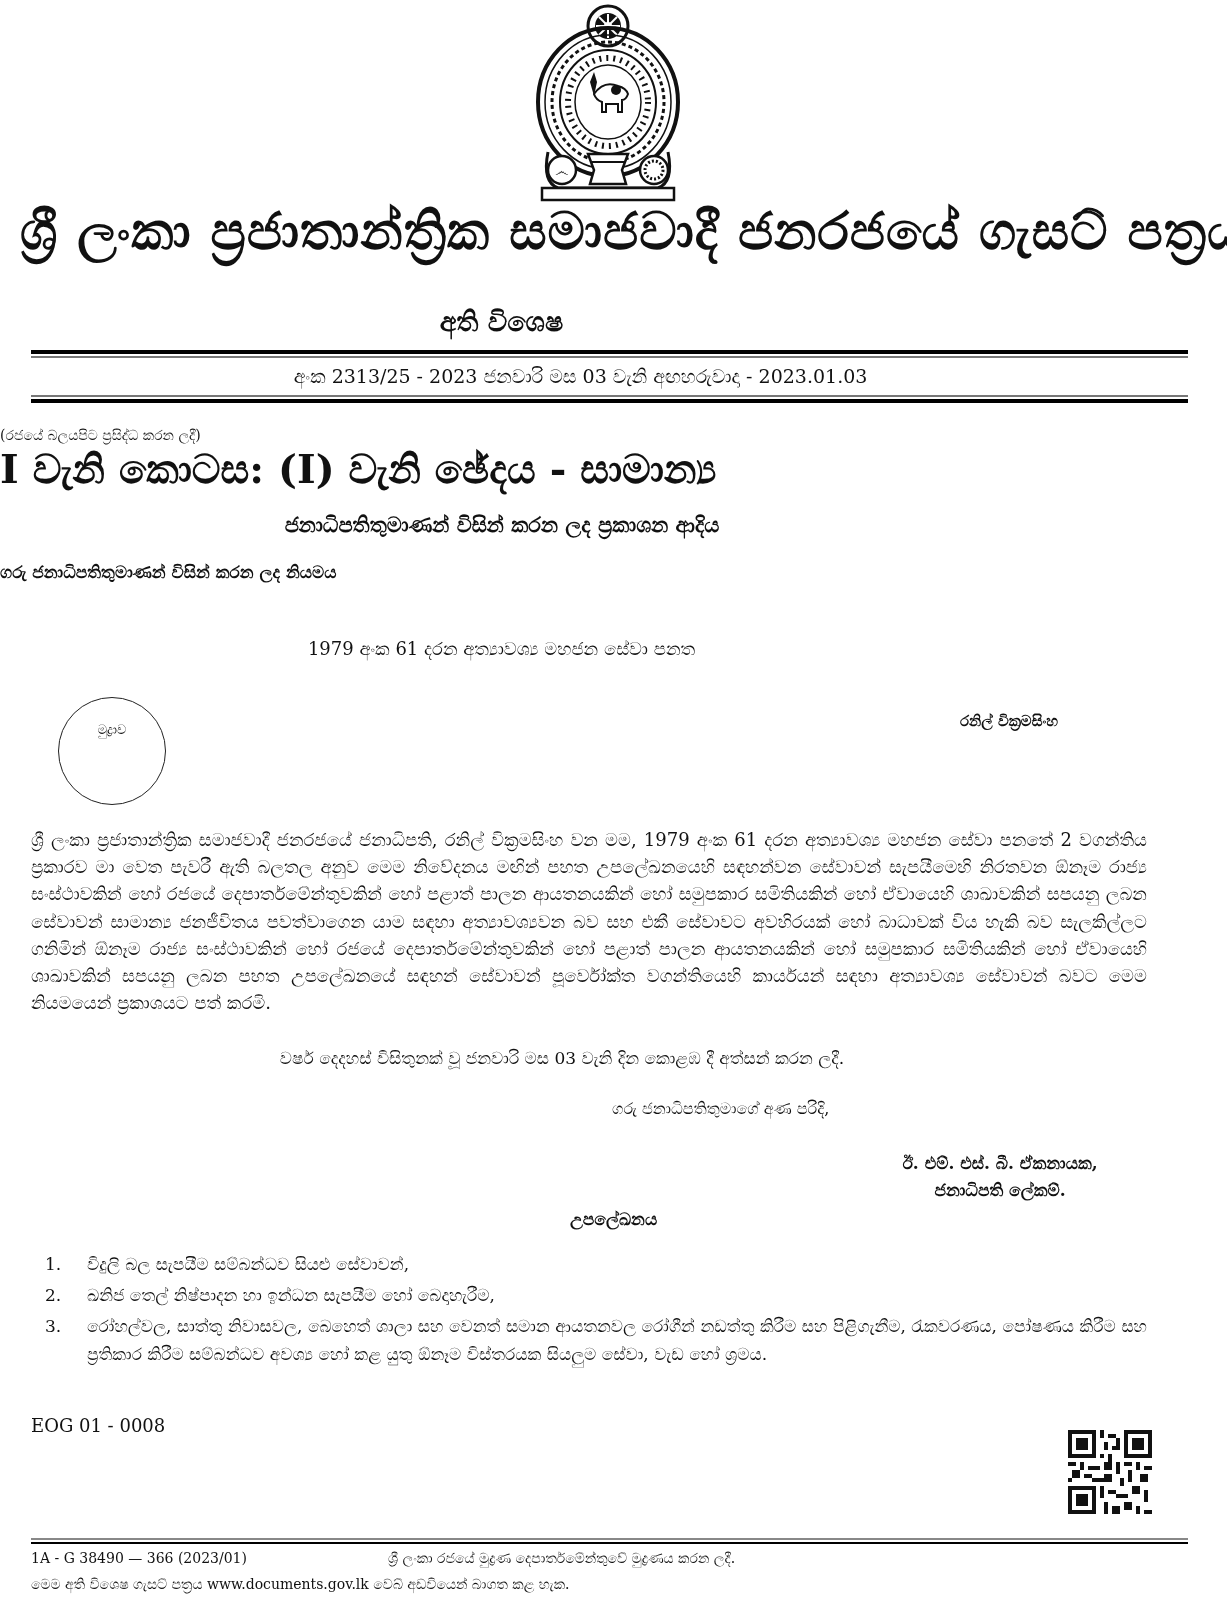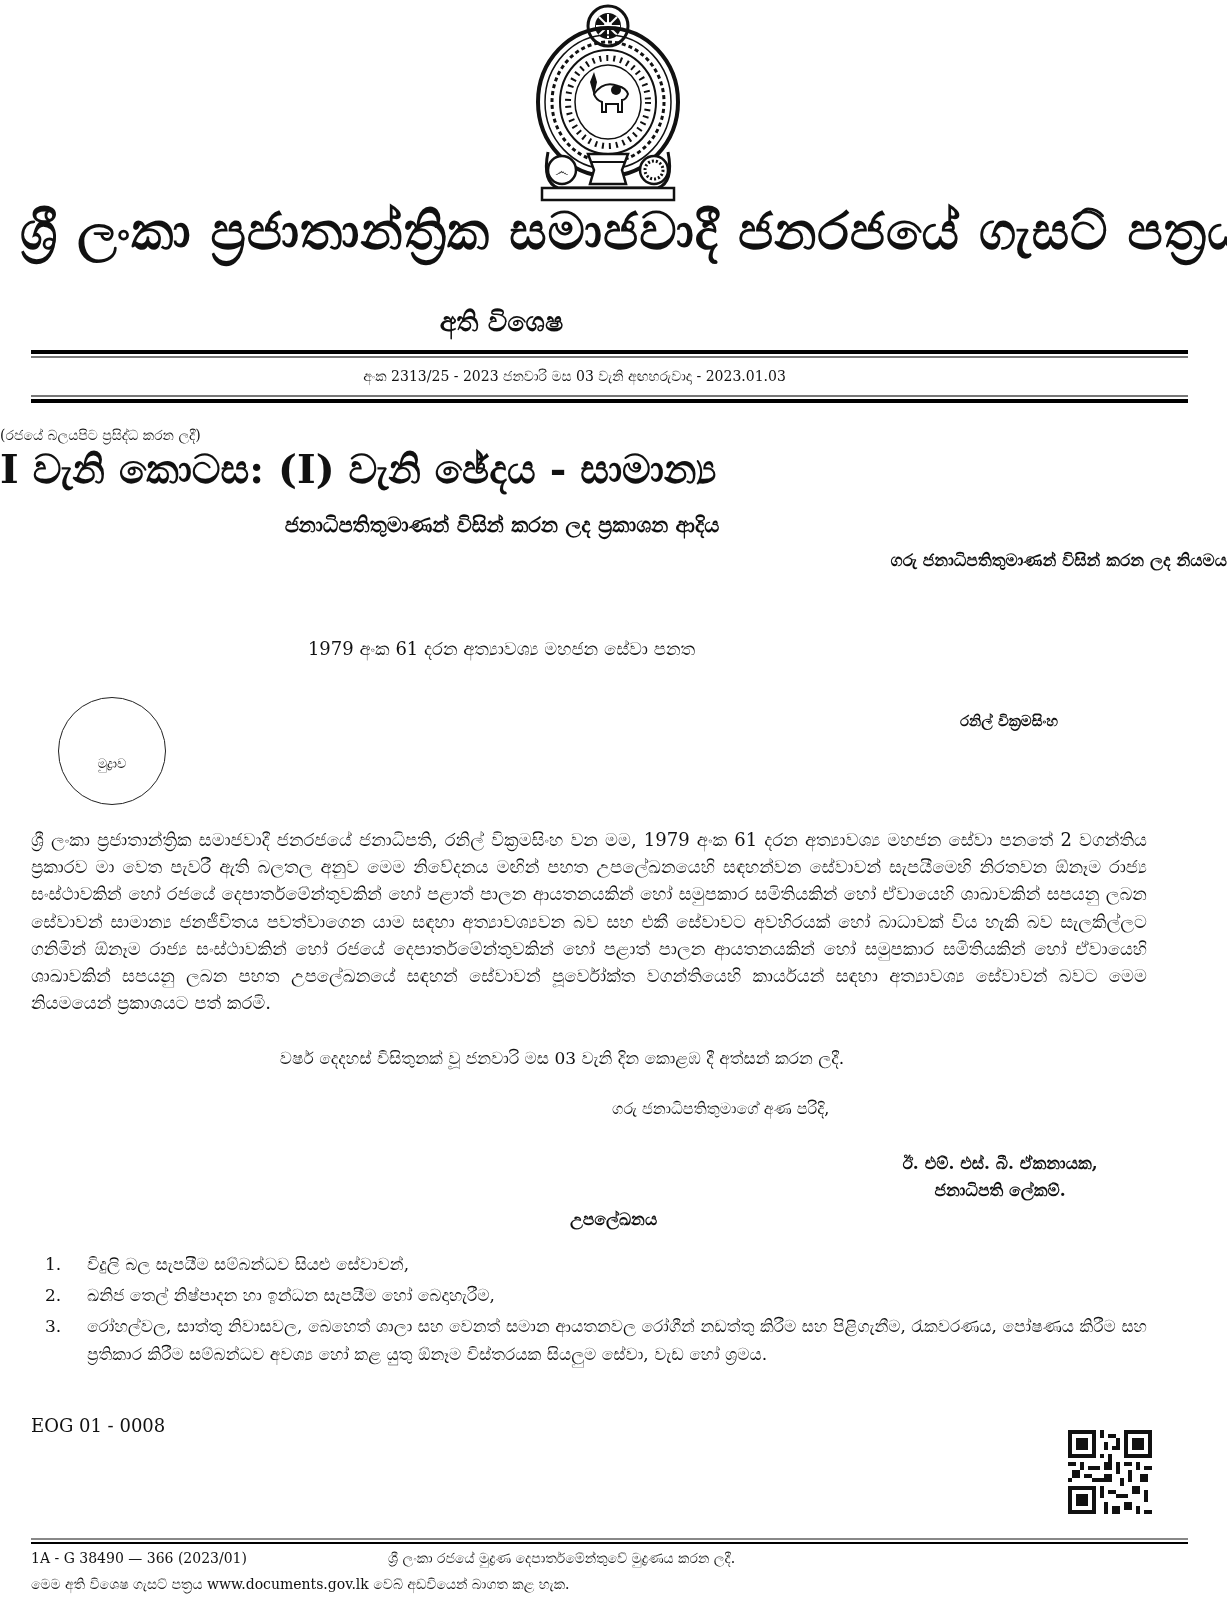--- a/index.html
+++ b/index.html
@@ -16,49 +16,49 @@
   }
   .masthead-sub {
     position: absolute; left: 0; top: 304px; width: 1003px; text-align: center;
     font-size: 27px; font-weight: bold; line-height: 36px;
   }
   .rule-block { position: absolute; left: 31px; width: 1157px; }
   .rule-thick { height: 4px; background: #000; }
   .rule-gap { height: 2px; }
   .rule-thin { height: 2px; background: #777; }
   .issue-line {
-    position: absolute; left: 10px; top: 363px; width: 1129px; text-align: center;
-    font-size: 14px; line-height: 26px;
+    position: absolute; left: 16px; top: 363px; width: 1129px; text-align: center;
+    font-size: 19px; line-height: 26px;
   }
   .authority {
     position: absolute; left: 0; top: 425px; width: 1227px; text-align: left;
     font-size: 14px; line-height: 20px;
   }
   .part-title {
     position: absolute; left: 0; top: 441px; width: 1227px; 
     font-size: 40px; font-weight: bold; line-height: 56px;
   }
   .section-heading {
     position: absolute; left: 0; top: 510px; width: 1004px; text-align: center;
     font-size: 21px; font-weight: bold; line-height: 30px;
   }
   .order-heading {
-    position: absolute; left: 0; top: 548px; width: 1227px; text-align: right;
+    position: absolute; left: 0; top: 560px; width: 1227px; text-align: left;
     font-size: 17px; font-weight: bold; line-height: 24px;
   }
   .act-title {
     position: absolute; left: 0; top: 636px; width: 1003px; text-align: center;
     font-size: 18px; line-height: 26px;
   }
   .seal {
     position: absolute; left: 58px; top: 697px; width: 106px; height: 106px;
     border: 1.3px solid #222; border-radius: 50%;
   }
   .seal-label {
-    position: absolute; left: 0; top: 24px; width: 106px; text-align: center; font-size: 13px; margin-top: 34px;
+    position: absolute; left: 0; top: 24px; width: 106px; text-align: center; font-size: 13px;
   }
   .signer-top {
     position: absolute; left: 960px; top: 710px; width: 180px;
     font-size: 15px; font-weight: bold; line-height: 22px;
   }
   .body-para {
     position: absolute; left: 31px; top: 826px; width: 1116px;
     font-size: 18px; line-height: 27.2px; text-align: justify; text-align-last: left;
   }
   .given-line {

